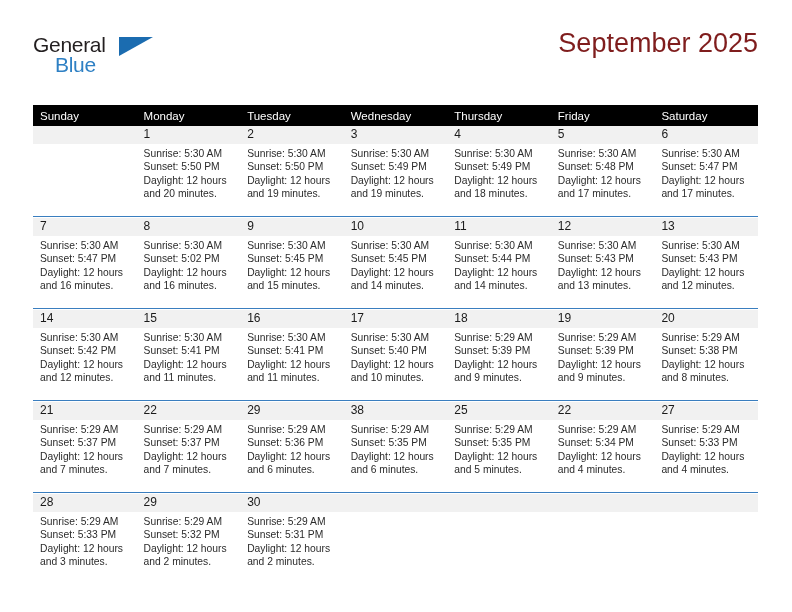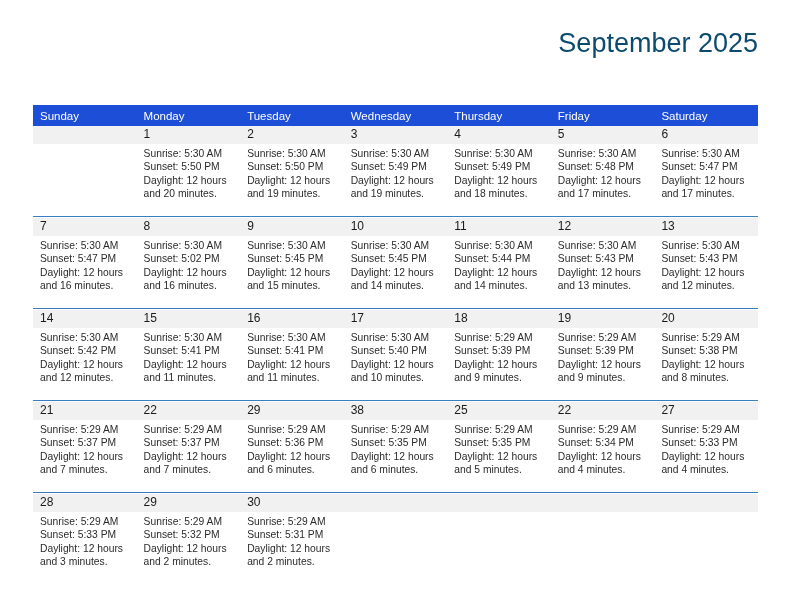--- a/index.html
+++ b/index.html
@@ -65,21 +65,21 @@
 
   .title-block {
     position: absolute;
     right: 0;
     top: 0;
     text-align: right;
   }
   .cal-title {
     font-size: 27px;
     font-weight: normal;
-    color: #0c4a6e;
+    color: #7f1d1d;
     line-height: 34px;
     white-space: nowrap;
   }
   .cal-subtitle {
     font-size: 14.5px;
     color: #1a1a1a;
     line-height: 22px;
     margin-top: 5px;
     white-space: nowrap;
   }
@@ -87,21 +87,21 @@
   
   .calendar {
     position: absolute;
     left: 33px;
     top: 105px;
     width: 725px;
     border-collapse: collapse;
     table-layout: fixed;
   }
   .calendar th {
-    background: #1d4ed8;
+    background: #000000;
     color: #ffffff;
     font-size: 11.5px;
     font-weight: normal;
     text-align: left;
     padding: 4px 0 4px 7px;
     height: 13px;
     border: none;
   }
   .calendar td {
     vertical-align: top;
@@ -145,20 +145,25 @@
     background: #f1f1f1;
   }
 </style>
 </head>
 <body>
 
 <div class="page">
 
   <div class="top-bar">
 
+    <div class="logo">
+      <span class="logo-general">General</span>
+      <span class="logo-tri"></span>
+      <span class="logo-blue">Blue</span>
+    </div>
 
     <div class="title-block">
       <div class="cal-title">September 2025</div>
     </div>
 
   </div>
 
   <table class="calendar">
     <thead>
       <tr id="weekday-row">

